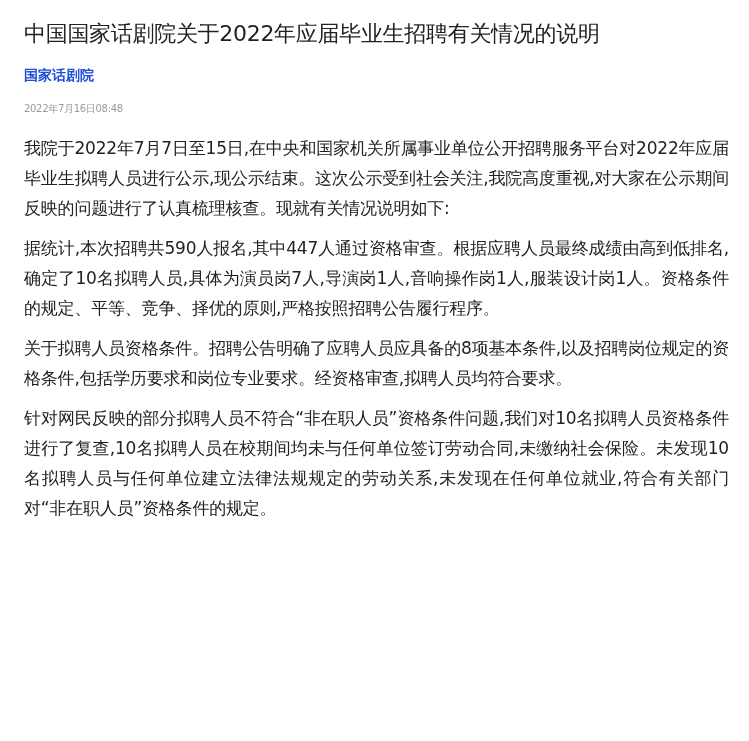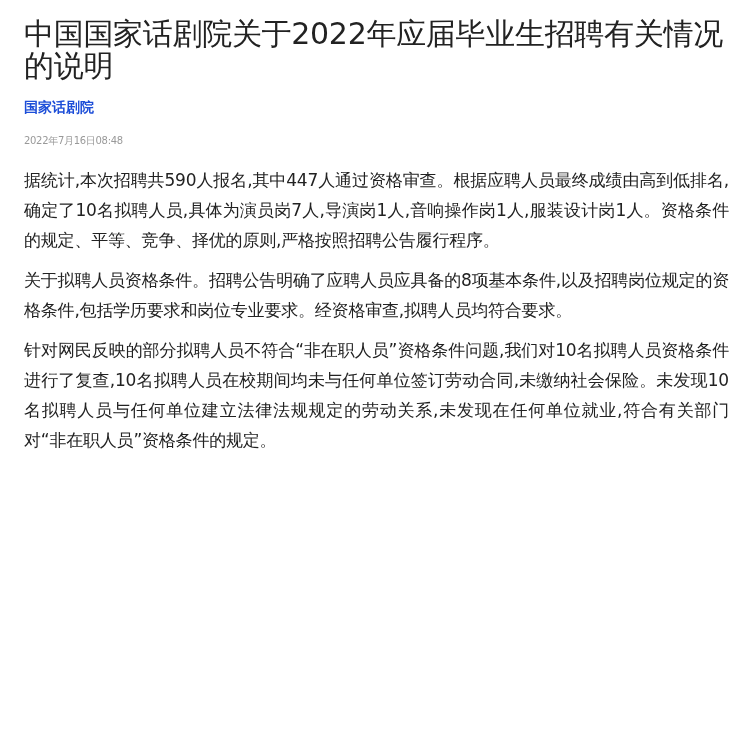--- a/index.html
+++ b/index.html
@@ -1,32 +1,33 @@
 <!DOCTYPE html>
 <html><head>
 <meta charset="utf-8">
 <style>
   html, body { margin: 0; padding: 0; background: #ffffff; }
   body { width: 749px; height: 741px; overflow: hidden; position: relative;
          font-family: "DejaVu Sans", "Liberation Sans", sans-serif; color: #222222; }
   .article { position: absolute; left: 24px; top: 0; width: 705px; }
-  .title { margin: 0; padding-top: 18px; font-size: 30px; line-height: 32px; font-weight: normal; color: #222222; letter-spacing: -0.3px; }
+  .title { margin: 0; padding-top: 18px; font-size: 22px; line-height: 32px; font-weight: normal; color: #222222; letter-spacing: -0.3px; }
   .meta { margin-top: 16px; }
   .source { font-size: 14px; font-weight: bold; color: #1d4ed8; line-height: 18px; }
   .date { font-size: 10px; color: #999999; line-height: 16px; margin-top: 17px; letter-spacing: -0.3px; }
   .body { margin-top: 16px; }
   .para { margin: 0 0 10px 0; font-size: 17px; line-height: 30px; color: #222222; letter-spacing: -0.2px; text-align: justify; word-break: break-all; }
 </style>
 </head>
 <body>
 
 <div class="article">
   <h1 class="title">中国国家话剧院关于2022年应届毕业生招聘有关情况的说明</h1>
   <div class="meta">
     <div class="source">国家话剧院</div>
     <div class="date">2022年7月16日08:48</div>
   </div>
   <div class="body">
+    <p class="para">我院于2022年7月7日至15日,在中央和国家机关所属事业单位公开招聘服务平台对2022年应届毕业生拟聘人员进行公示,现公示结束。这次公示受到社会关注,我院高度重视,对大家在公示期间反映的问题进行了认真梳理核查。现就有关情况说明如下:</p>
     <p class="para">据统计,本次招聘共590人报名,其中447人通过资格审查。根据应聘人员最终成绩由高到低排名,确定了10名拟聘人员,具体为演员岗7人,导演岗1人,音响操作岗1人,服装设计岗1人。资格条件的规定、平等、竞争、择优的原则,严格按照招聘公告履行程序。</p>
     <p class="para">关于拟聘人员资格条件。招聘公告明确了应聘人员应具备的8项基本条件,以及招聘岗位规定的资格条件,包括学历要求和岗位专业要求。经资格审查,拟聘人员均符合要求。</p>
     <p class="para">针对网民反映的部分拟聘人员不符合“非在职人员”资格条件问题,我们对10名拟聘人员资格条件进行了复查,10名拟聘人员在校期间均未与任何单位签订劳动合同,未缴纳社会保险。未发现10名拟聘人员与任何单位建立法律法规规定的劳动关系,未发现在任何单位就业,符合有关部门对“非在职人员”资格条件的规定。</p>
   </div>
 </div>
 
 </body></html>

